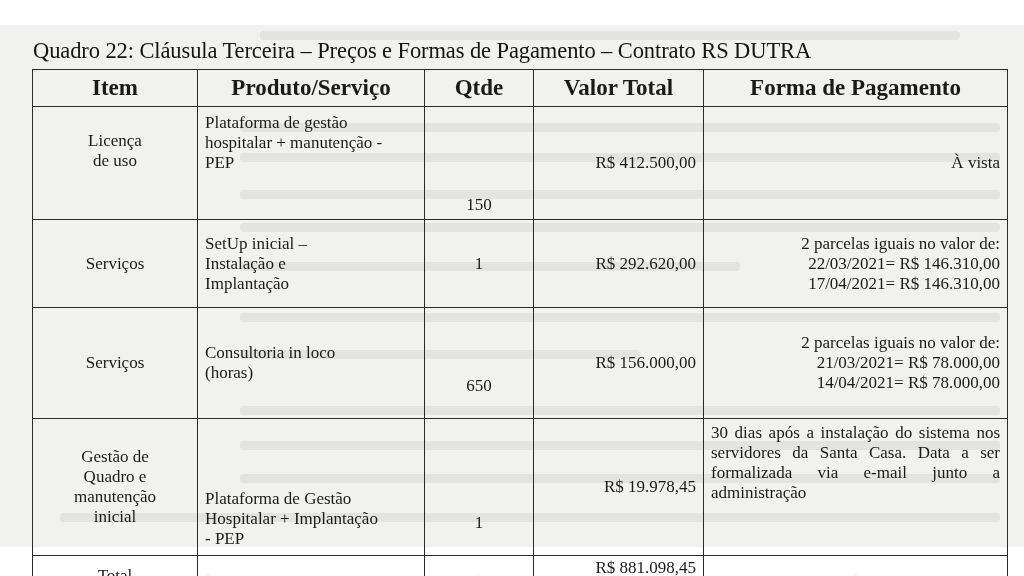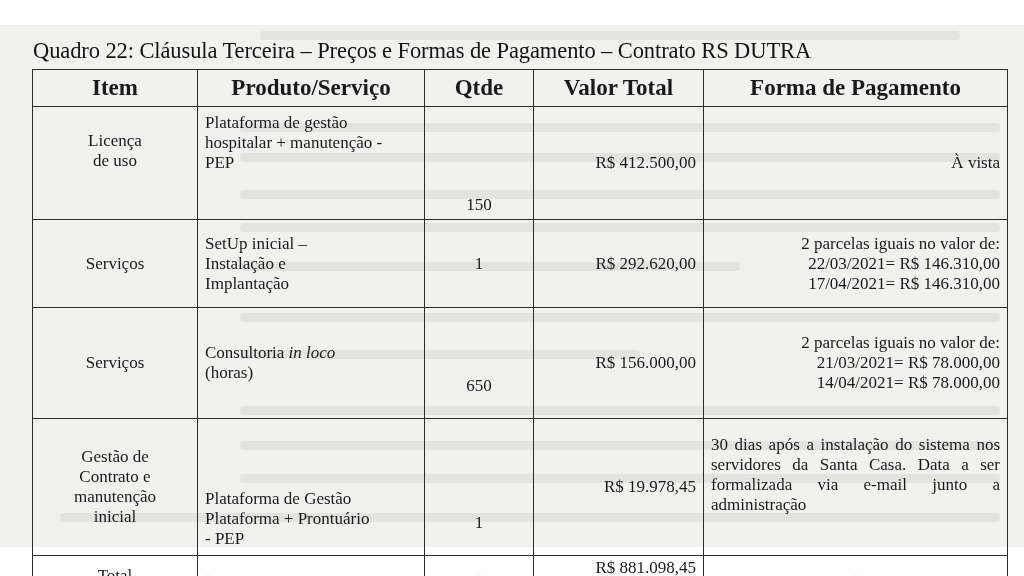--- a/index.html
+++ b/index.html
@@ -45,21 +45,21 @@
   td.c-valor { text-align: right; padding-right: 10px; }
   td.c-forma { text-align: right; padding-left: 10px; }
   td.c-forma.justify { text-align: justify; text-align-last: left; }
   td.c-forma.center { text-align: center; }
   .r1 td { height: 88px; }
   .r2 td { height: 87px; }
   .r3 td { height: 88px; }
   .r4 td { height: 114px; }
   .r5 td { height: 38px; }
   .lines span { display: block; }
-  .ital { font-style: italic; }
+  .ital { }
 </style>
 </head>
 <body>
 
 <div class="scan">
   <div class="bleed" style="top:6px;left:260px;width:700px;"></div>
   <div class="bleed" style="top:98px;left:240px;width:760px;"></div>
   <div class="bleed" style="top:128px;left:240px;width:760px;"></div>
   <div class="bleed" style="top:165px;left:240px;width:760px;"></div>
   <div class="bleed" style="top:198px;left:240px;width:760px;"></div>
@@ -135,32 +135,32 @@
       <td class="c-forma lines">
         <span>2 parcelas iguais no valor de:</span>
         <span>21/03/2021= R$ 78.000,00</span>
         <span>14/04/2021= R$ 78.000,00</span>
       </td>
     </tr>
 
     <tr class="r4">
       <td class="c-item lines">
         <span>Gestão de</span>
-        <span>Contrato e</span>
+        <span>Quadro e</span>
         <span>manutenção</span>
         <span>inicial</span>
       </td>
       <td class="c-prod lines" style="vertical-align:bottom;padding-bottom:6px;">
         <span>Plataforma de Gestão</span>
-        <span>Plataforma + Prontuário</span>
+        <span>Hospitalar + Implantação</span>
         <span>- PEP</span>
       </td>
       <td class="c-qtde" style="vertical-align:bottom;padding-bottom:22px;">1</td>
       <td class="c-valor">R$ 19.978,45</td>
-      <td class="c-forma justify" style="vertical-align:top;padding-top:16px;">30 dias após a instalação do sistema nos servidores da Santa Casa. Data a ser formalizada via e-mail junto a administração</td>
+      <td class="c-forma justify" style="vertical-align:top;padding-top:4px;">30 dias após a instalação do sistema nos servidores da Santa Casa. Data a ser formalizada via e-mail junto a administração</td>
     </tr>
 
     <tr class="r5">
       <td class="c-item">Total</td>
       <td class="c-prod">-</td>
       <td class="c-qtde">-</td>
       <td class="c-valor" style="vertical-align:top;padding-top:2px;">R$ 881.098,45</td>
       <td class="c-forma center">-</td>
     </tr>
   </tbody>

